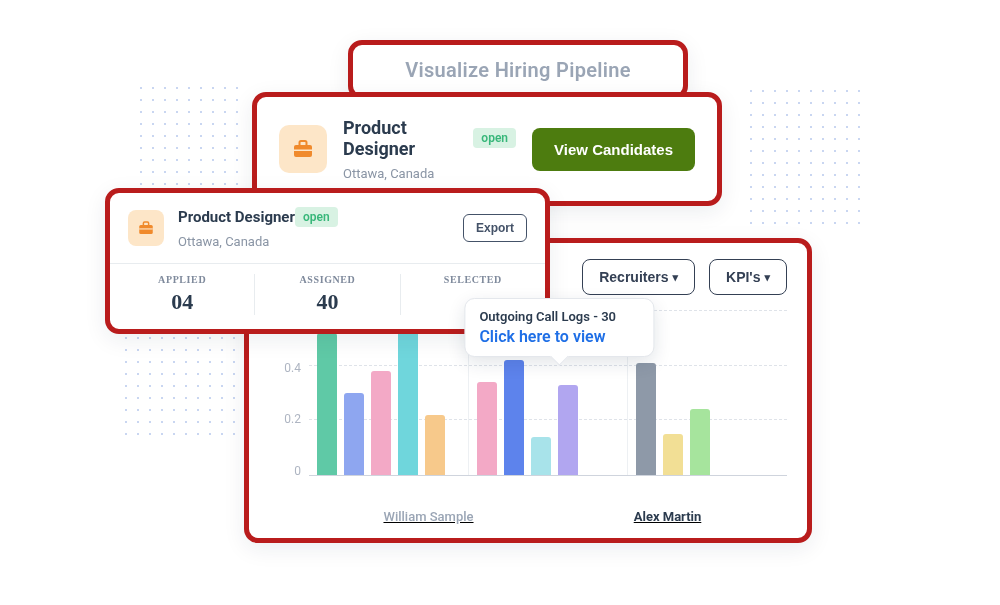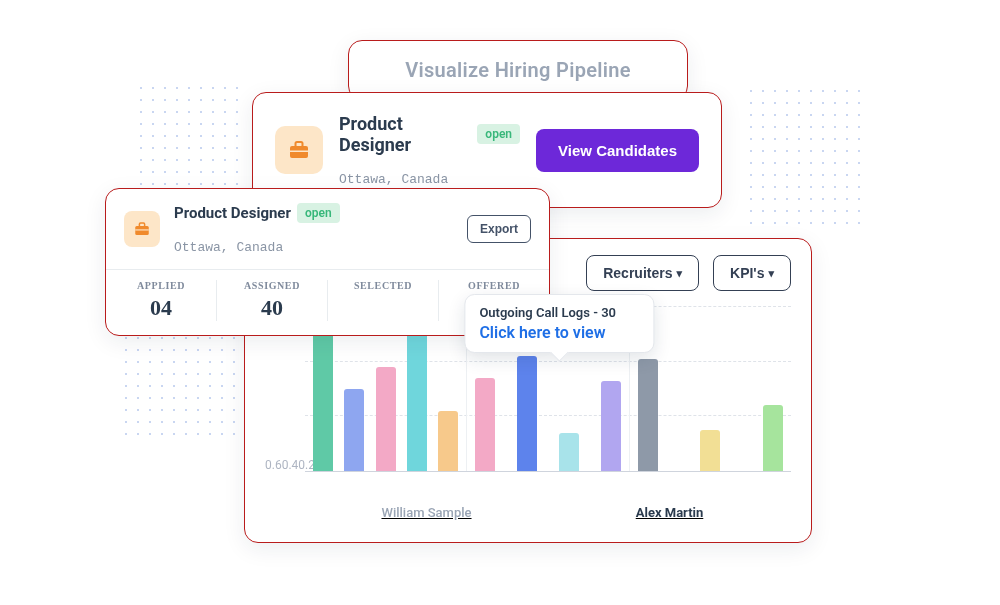--- a/index.html
+++ b/index.html
@@ -19,21 +19,21 @@
     background-size: 12px 12px;
     opacity: 0.55;
   }
   .dots.tl { top: 82px; left: 135px; width: 110px; height: 110px; }
   .dots.tr { top: 85px; right: 130px; width: 125px; height: 145px; }
   .dots.bl { top: 320px; left: 120px; width: 125px; height: 125px; }
 
   .card {
     position: absolute;
     background: #fff;
-    border: 1px solid #b91c1c;
+    border: 5px solid #b91c1c;
     border-radius: 14px;
     box-shadow: 0 6px 22px rgba(18,38,63,0.08);
   }
 
   
   .title-card {
     top: 40px;
     left: 348px;
     width: 340px;
     height: 60px;
@@ -59,35 +59,35 @@
     gap: 16px;
   }
   .job-icon {
     width: 48px; height: 48px;
     background: #fde6c8;
     border-radius: 10px;
     display: flex; align-items: center; justify-content: center;
     flex-shrink: 0;
   }
   .job-icon.small { width: 36px; height: 36px; border-radius: 8px; }
-  .job-title-row { display: flex; align-items: center; gap: 6px; }
+  .job-title-row { display: flex; align-items: center; gap: 0; }
   .job-title { font-size: 18px; font-weight: 700; color: #2b3b4e; }
   .job-title.small { font-size: 15px; }
   .badge-open {
     background: #d8f2e3;
     color: #38b77a;
     font-size: 12px;
     font-weight: 600;
     padding: 3px 8px;
     border-radius: 4px;
   }
-  .job-loc { font-size: 13px; color: #8a95a5; margin-top: 17px; font-family: Liberation Mono, monospace; }
+  .job-loc { font-size: 13px; color: #8a95a5; margin-top: 7px; }
   .flex-grow { flex: 1; }
   .btn-primary {
-    background: #6d28d9;
+    background: #4d7c0f;
     color: #fff;
     border: none;
     border-radius: 8px;
     padding: 13px 22px;
     font-size: 15px;
     font-weight: 700;
     cursor: pointer;
   }
 
   
@@ -157,21 +157,21 @@
   }
   .chev { font-size: 11px; }
 
   .chart-area {
     display: flex;
     height: 190px;
   }
   .yaxis {
     width: 40px;
     display: flex;
-    flex-direction: row;
+    flex-direction: column;
     justify-content: space-between;
     align-items: flex-end;
     padding-right: 8px;
     font-size: 12px;
     color: #aeb5c2;
     height: 165px;
   }
   .yaxis span:last-child { transform: translateY(2px); }
   .plot {
     flex: 1;
@@ -182,21 +182,21 @@
   }
   .gridline {
     position: absolute;
     left: 0; right: 0;
     border-top: 1.5px dashed #dfe3e9;
   }
   .group {
     flex: 1;
     display: flex;
     align-items: flex-end;
-    justify-content: space-between;
+    justify-content: flex-start;
     gap: 7px;
     border-right: 1px solid #edf0f3;
     padding: 0 8px;
     position: relative;
   }
   .group:last-child { border-right: none; }
   .bar {
     width: 20px;
     border-radius: 3px 3px 0 0;
   }
@@ -347,18 +347,14 @@
         <div class="stat-label">APPLIED</div>
         <div class="stat-value">04</div>
       </div>
       <div class="stat">
         <div class="stat-label">ASSIGNED</div>
         <div class="stat-value">40</div>
       </div>
       <div class="stat">
         <div class="stat-label">SELECTED</div>
       </div>
-      <div class="stat">
-        <div class="stat-label">OFFERED</div>
-        <div class="stat-value">15</div>
-      </div>
     </div>
 </div>
 
 </body></html>

